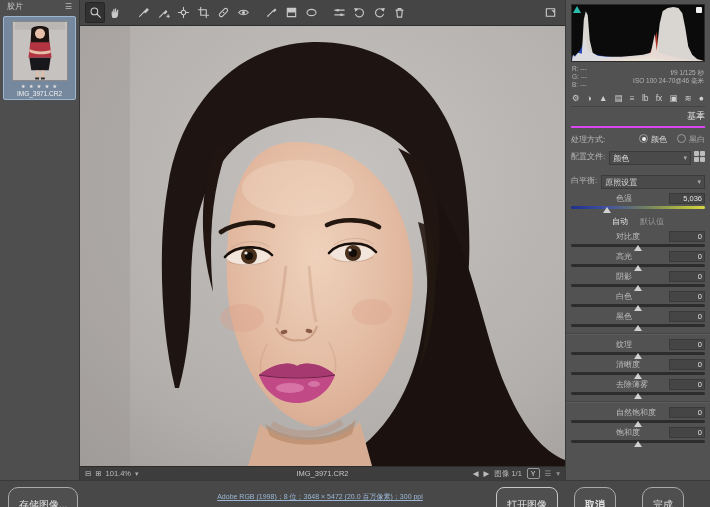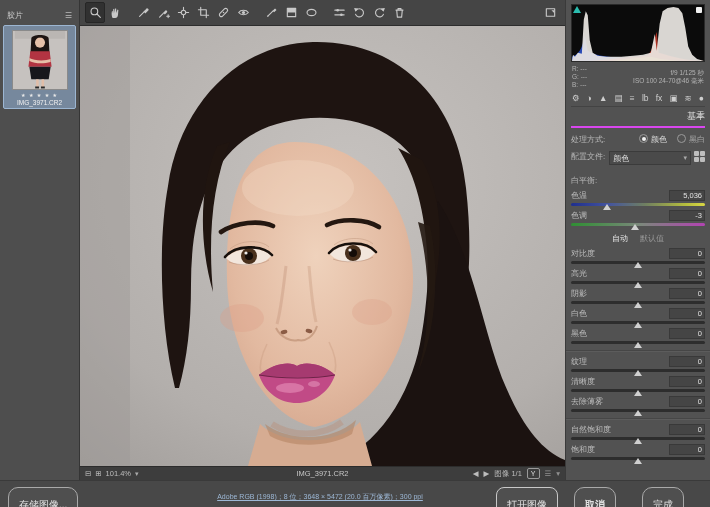--- a/index.html
+++ b/index.html
@@ -1,21 +1,21 @@
 <!DOCTYPE html>
 <html><head>
 <meta charset="utf-8">
 <style>
   html,body{margin:0;padding:0;background:#333;}
   #app{position:relative;width:710px;height:507px;background:#4a4a4a;overflow:hidden;
        font-family:"Liberation Sans","DejaVu Sans",sans-serif;-webkit-font-smoothing:antialiased;}
 
   
   .filmstrip{position:absolute;left:0;top:0;width:80px;height:480px;background:#4e4e4e;border-right:1px solid #353535;box-sizing:border-box;}
-  .fs-header{display:flex;justify-content:space-between;align-items:center;padding:10px 7px 1px 7px;font-size:8px;color:#c9c9c9;gap:16px;}
+  .fs-header{display:flex;justify-content:space-between;align-items:center;padding:1px 7px 1px 7px;font-size:8px;color:#c9c9c9;gap:16px;}
   .fs-menu{font-size:8px;color:#bbb;}
   .thumb-cell{margin:3px 3px;background:#76889d;border:1px solid #9cb6d2;padding:4px 4px 2px 4px;border-radius:2px;}
   .thumb-img{display:block;width:54px;height:58px;margin:0 auto;border:1px solid #8a8a8a;background:#c6c2bf;}
   .stars{text-align:center;font-size:5px;letter-spacing:1px;color:#e8e8e8;margin-top:2px;}
   .fs-name{text-align:center;font-size:6.5px;color:#f0f0f0;margin-top:1px;white-space:nowrap;}
 
   
   .toolbar{position:absolute;left:80px;top:0;width:485px;height:26px;background:#454545;border-bottom:1px solid #2d2d2d;
            display:flex;align-items:center;padding:0 5px;box-sizing:border-box;}
   .tool{width:18px;height:19px;display:flex;align-items:center;justify-content:center;border:1px solid transparent;border-radius:2px;}
@@ -68,21 +68,21 @@
   .radio.on::after{content:"";position:absolute;left:1.5px;top:1.5px;width:4px;height:4px;border-radius:50%;background:#f0f0f0;}
   .opt{color:#dcdcdc;}
   .opt.dim{color:#aaa;}
   .dropdown{flex:1;height:12px;background:#4a4a4a;border:1px solid #3b3b3b;display:flex;align-items:center;justify-content:space-between;
             padding:0 3px;color:#ddd;font-size:8px;margin-left:4px;}
   .caret{font-size:7px;color:#aaa;}
   .grid-icon{width:11px;height:11px;margin-left:3px;flex:none;display:grid;grid-template-columns:1fr 1fr;grid-template-rows:1fr 1fr;gap:1px;}
   .grid-icon i{background:#bdbdbd;border-radius:1px;}
 
   .sl{margin-top:4px;}
-  .sl-head{display:flex;justify-content:space-between;align-items:flex-start;font-size:8px;color:#bdbdbd;height:10px;}
+  .sl-head{display:flex;justify-content:space-between;align-items:flex-start;font-size:8px;color:#bdbdbd;height:10px;margin-left:45px;}
   .sl-val{background:#454545;border:1px solid #393939;min-width:30px;text-align:right;color:#e0e0e0;padding:0 2px;font-size:7.5px;line-height:9px;}
   .track{position:relative;height:3px;background:#2d2d2d;border-radius:2px;margin-top:3px;margin-bottom:1px;}
   .track-temp{background:linear-gradient(90deg,#1f2f8e,#44549e 28%,#6f7f62 55%,#b4bc3e 85%,#d8d644);}
   .track-tint{background:linear-gradient(90deg,#2f8f33,#7c877c 52%,#b243b2);}
   .handle{position:absolute;top:1px;width:0;height:0;border-left:4px solid transparent;border-right:4px solid transparent;
           border-bottom:6px solid #d0d0d0;transform:translateX(-50%);}
   .auto-row{text-align:center;font-size:8px;margin:7px 0 1px 0;}
   .auto-row .auto{color:#e4e4e4;}
   .auto-row .defv{color:#979797;margin-left:10px;}
   .pdivider{border-top:1px solid #464646;border-bottom:1px solid #5c5c5c;margin:6px -5px 0 -5px;height:0;}
@@ -368,43 +368,38 @@
       <span class="grid-icon">
           <i></i>
           <i></i>
           <i></i>
           <i></i>
         </span>
     </div>
 
     <div class="prow" style="margin-top:10px">
       <span>白平衡:</span>
+      <span class="dropdown">
+        <span>原照设置</span>
+          <span class="caret">▾</span>
+      </span>
     </div>
 
     <div>
 
         <div class="sl">
           <div class="sl-head">
             <span>色温</span>
             <span class="sl-val">5,036</span>
           </div>
           <div class="track track-temp">
             <span class="handle" style="left: 27%;"></span>
           </div>
         </div>
 
-        <div class="sl">
-          <div class="sl-head">
-            <span>色调</span>
-            <span class="sl-val">-3</span>
-          </div>
-          <div class="track track-tint">
-            <span class="handle" style="left: 48%;"></span>
-          </div>
-        </div>
       </div>
 
     <div class="auto-row">
       <span class="auto">自动</span>
       <span class="defv">默认值</span>
     </div>
 
     <div>
 
 

